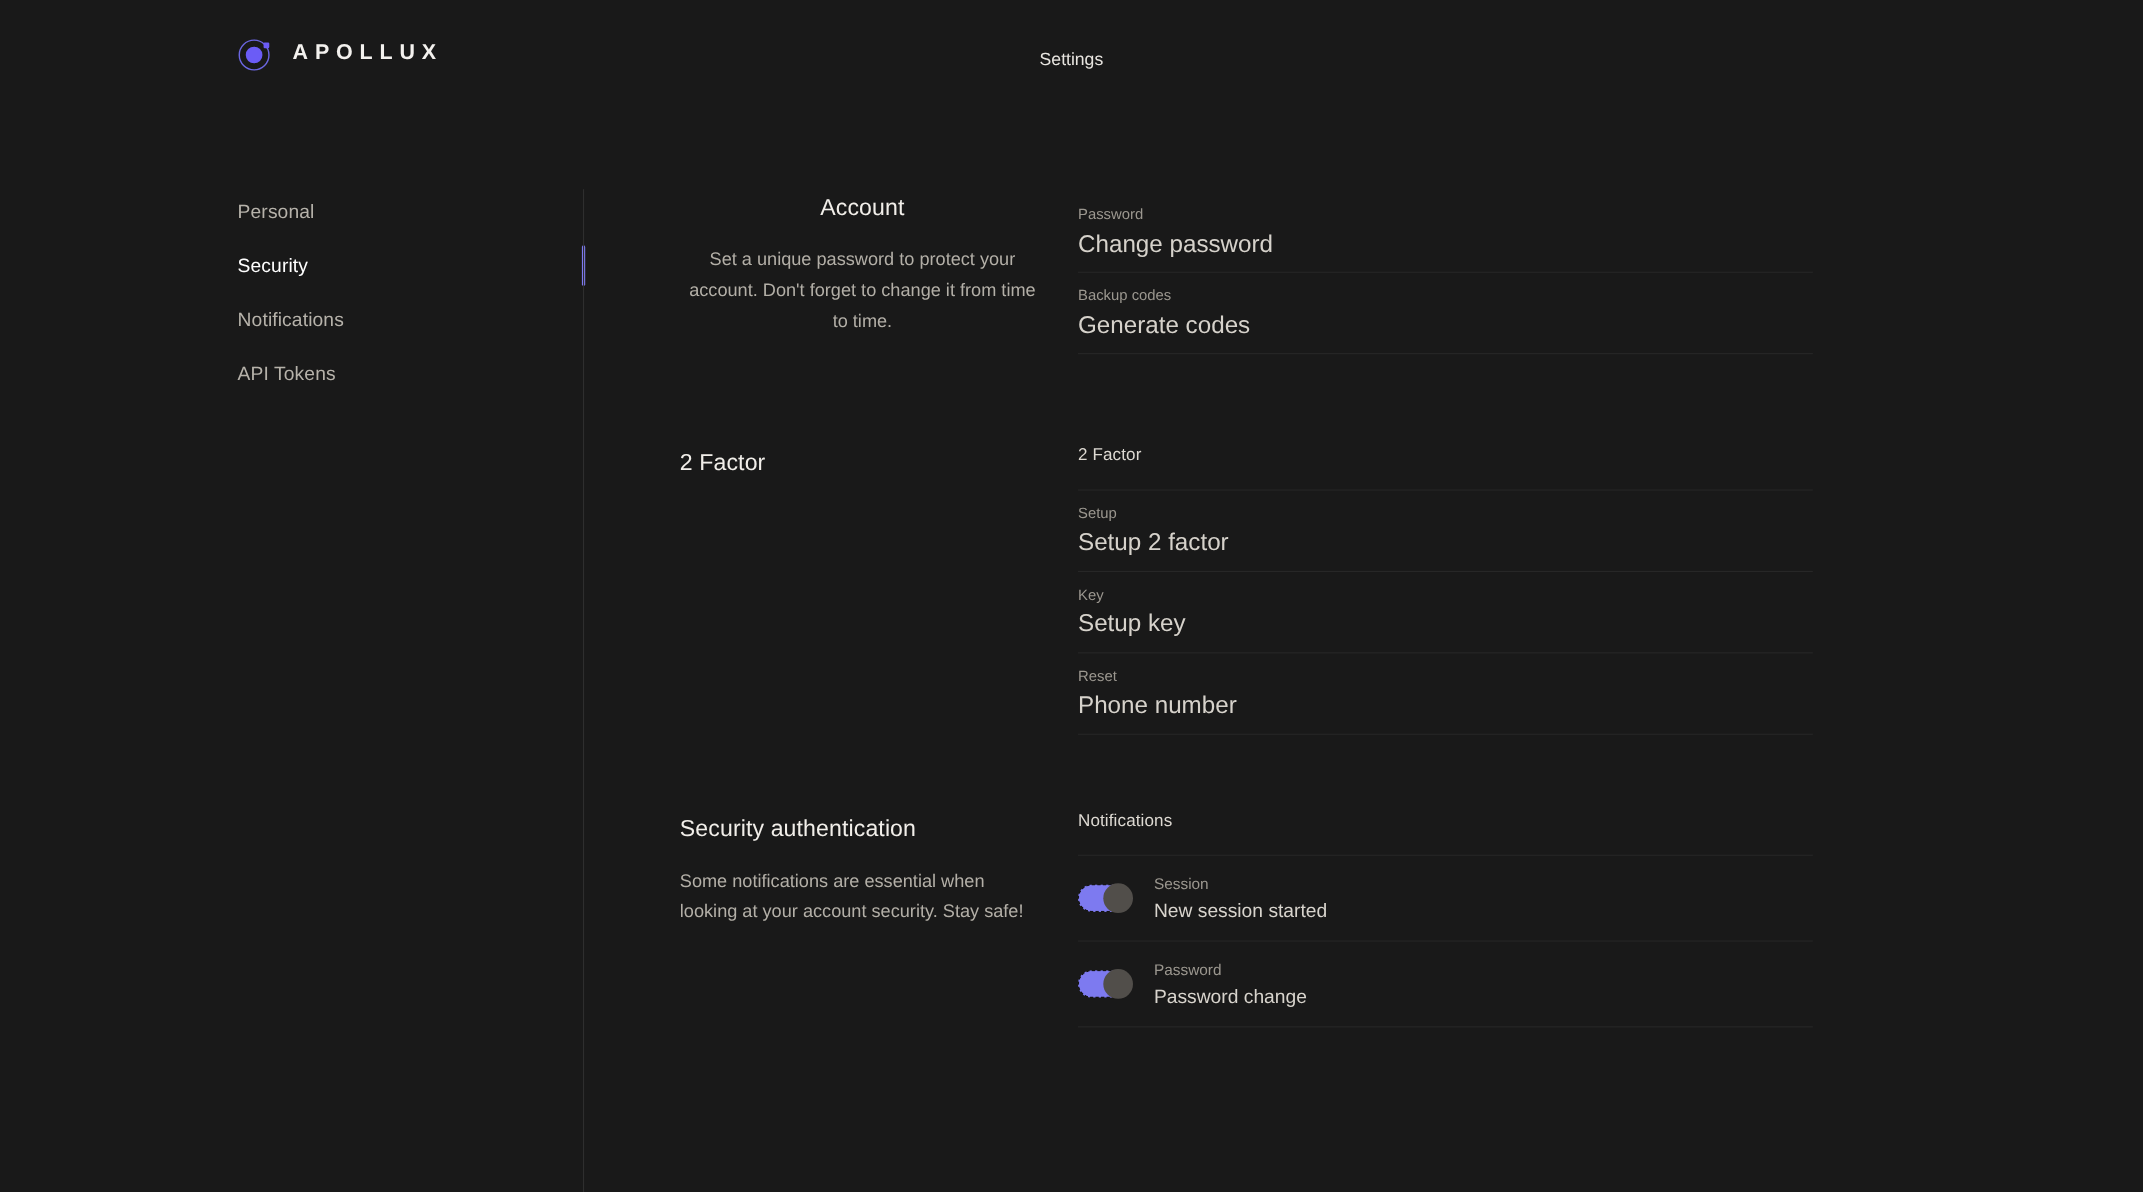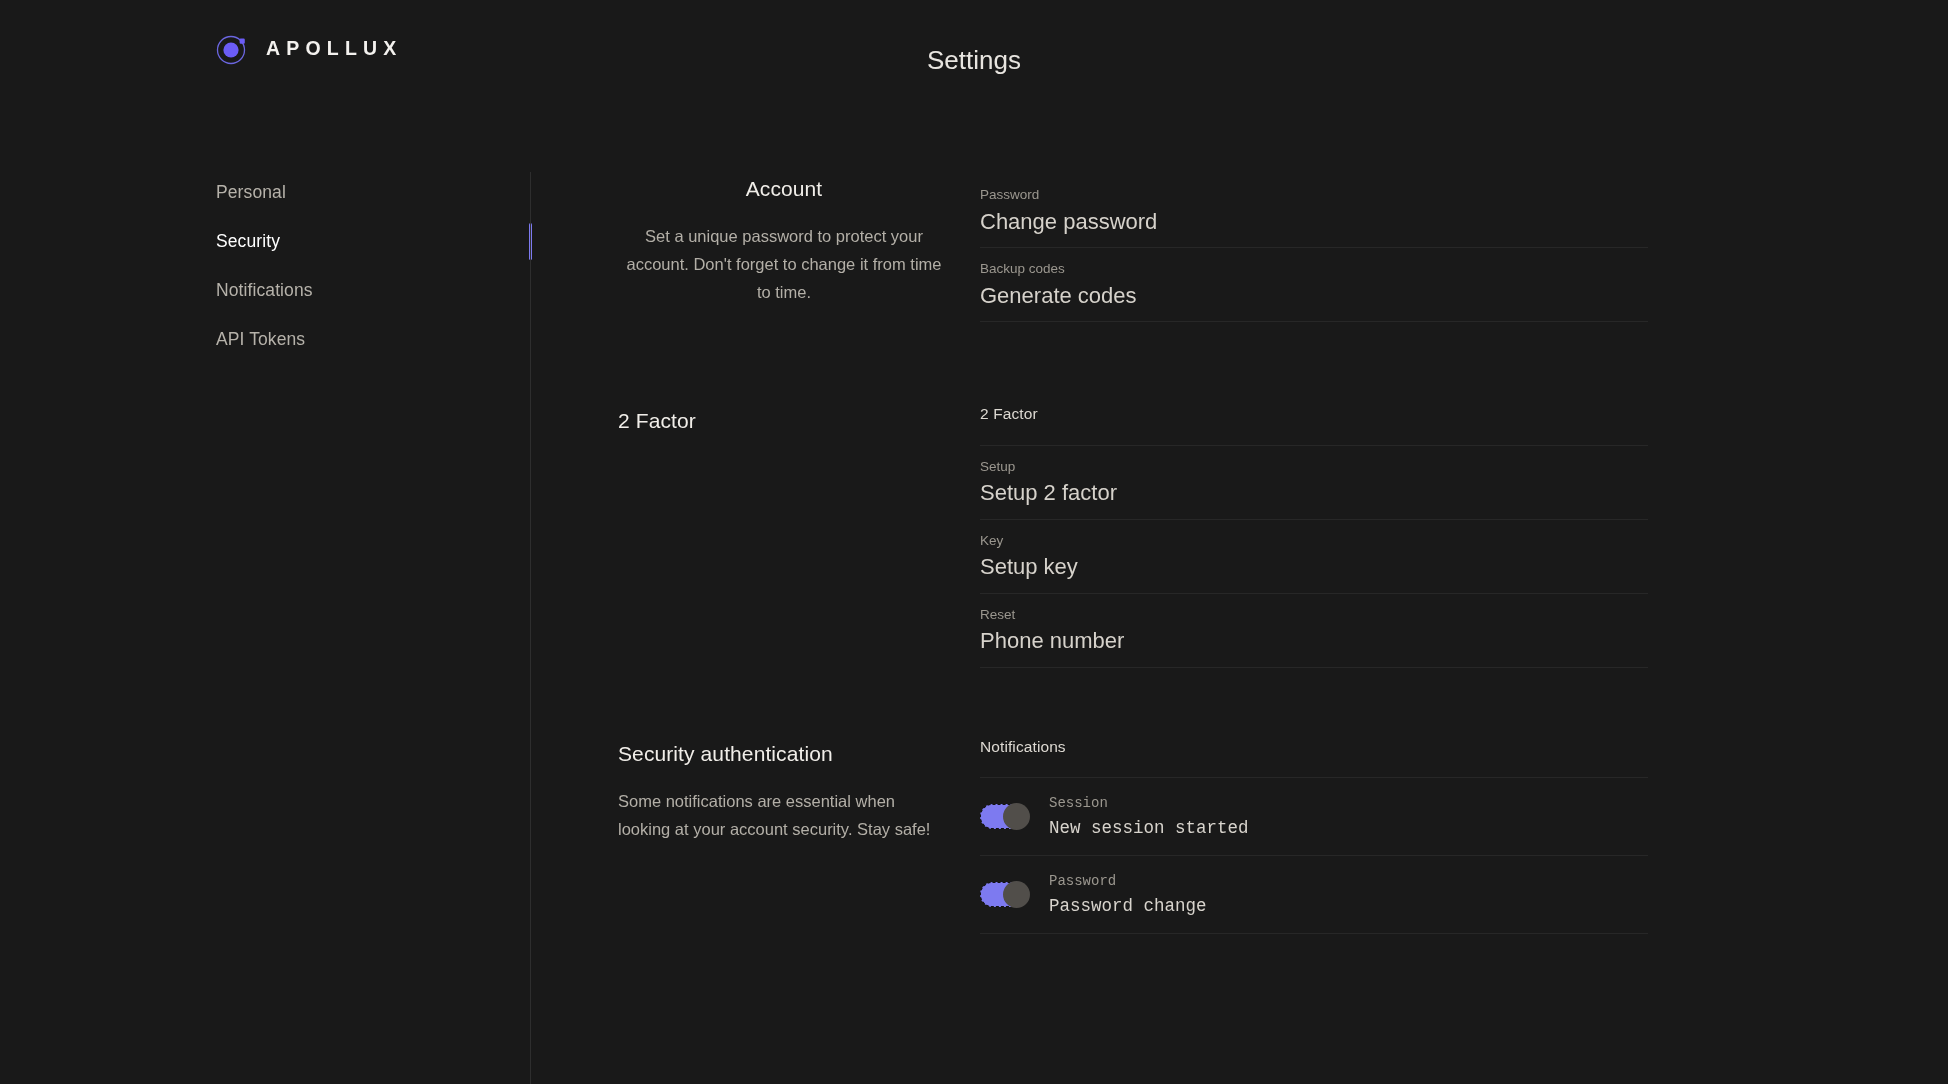--- a/index.html
+++ b/index.html
@@ -57,21 +57,21 @@
     color: #f3f1ee;
     line-height: 1;
     white-space: nowrap;
   }
 
   .header-title {
     position: absolute;
     left: 0; top: 47px;
     width: 1948px;
     text-align: center;
-    font-size: 26px;
+    font-size: 16px;
     color: #e8e5e0;
     line-height: 1;
     pointer-events: none;
   }
 
   .back-btn {
     position: absolute;
     right: 139px;
     top: 28px;
     width: 74px;
@@ -251,21 +251,21 @@
   .toggle-knob {
     position: absolute;
     top: -1px;
     left: 23px;
     width: 27px;
     height: 27px;
     border-radius: 50%;
     background: #514e4a;
   }
 
-  .toggle-texts { min-width: 0; font-family: Liberation Mono, monospace; }
+  .toggle-texts { min-width: 0; }
 
   .toggle-label {
     font-size: 14px;
     color: #9b978f;
     line-height: 1;
     margin-bottom: 10px;
   }
 
   .toggle-value {
     font-size: 17.5px;

